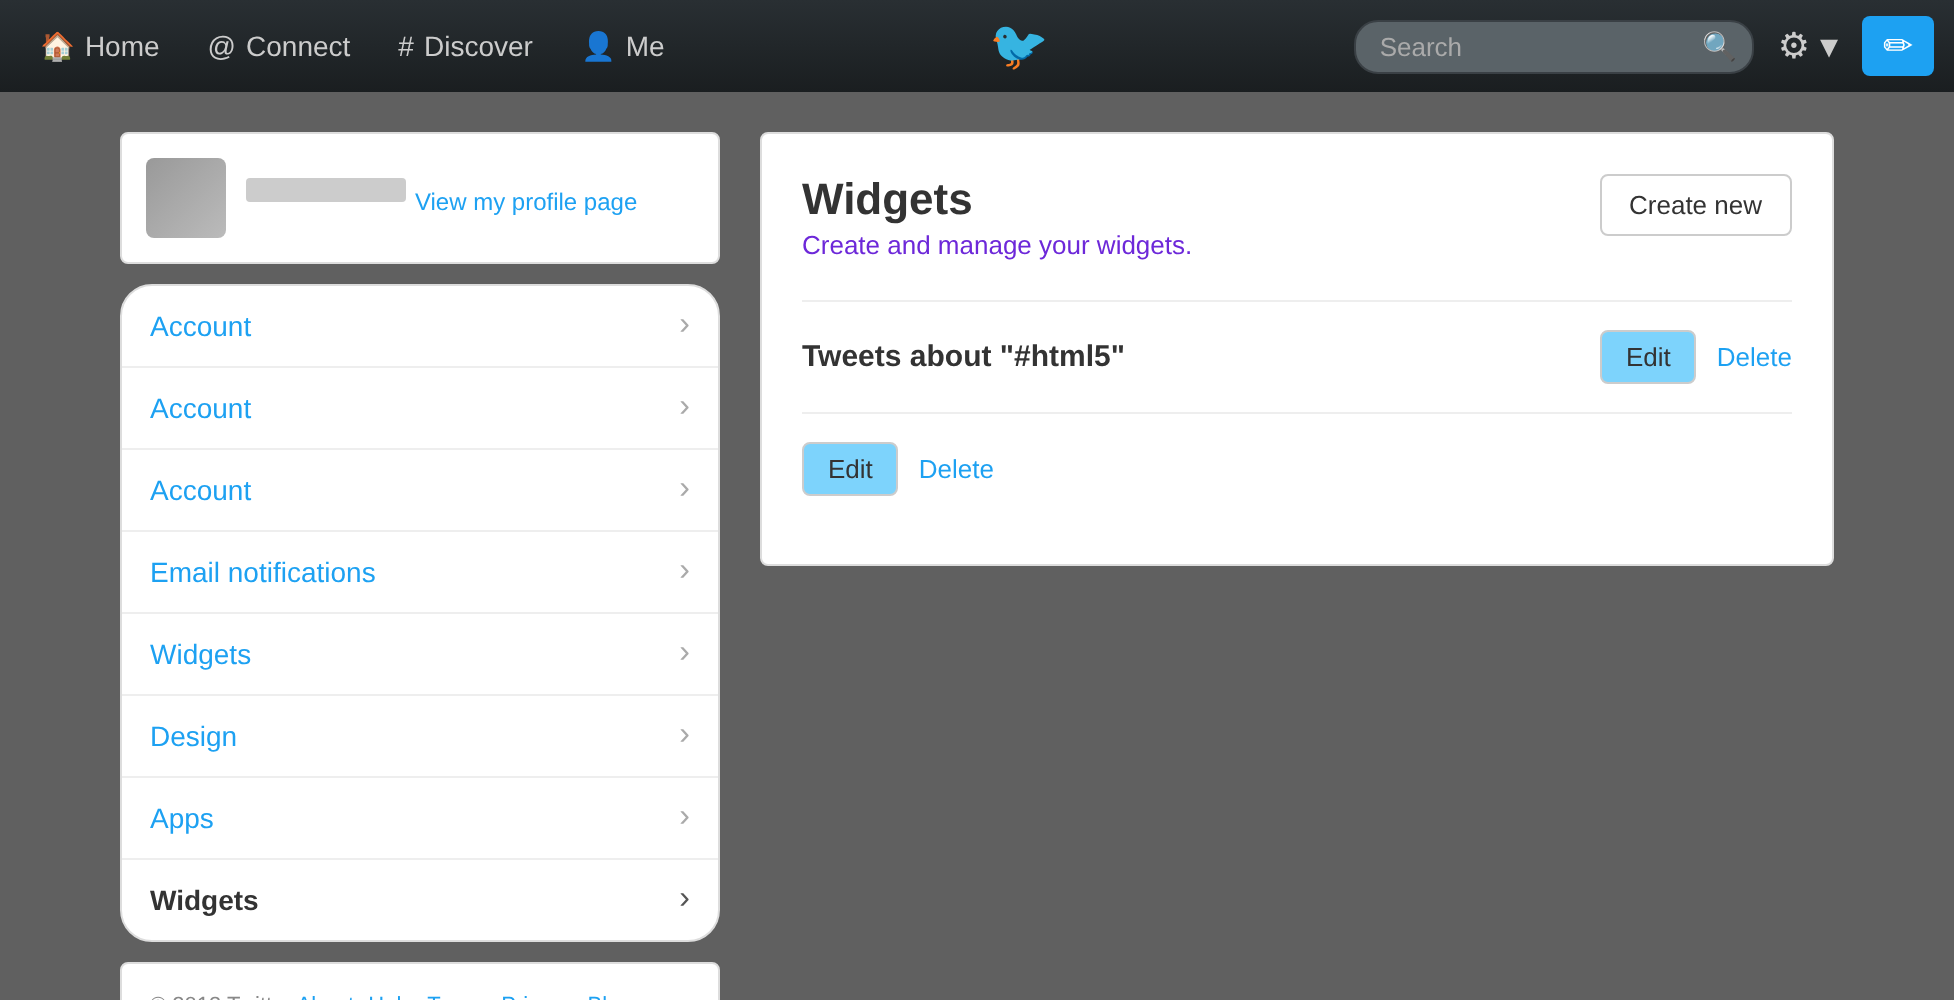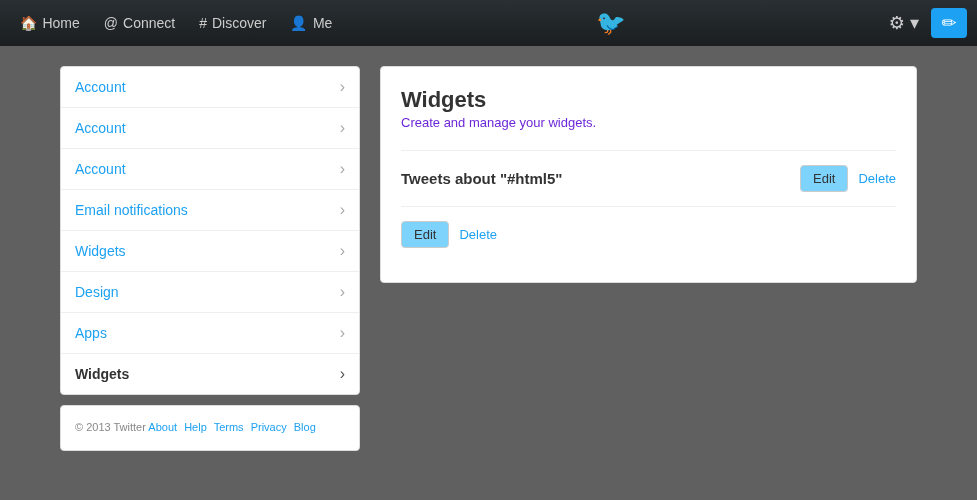--- a/index.html
+++ b/index.html
@@ -143,21 +143,21 @@
     }
     .profile-info .view-link {
       font-size: 12px;
       color: #1da1f2;
       text-decoration: none;
     }
 
     .sidebar-nav {
       background: white;
       border: 1px solid #ddd;
-      border-radius: 4px;
+      border-radius: 16px;
     }
     .sidebar-item {
       display: flex;
       align-items: center;
       justify-content: space-between;
       padding: 11px 14px;
       border-bottom: 1px solid #eee;
       cursor: pointer;
       text-decoration: none;
     }
@@ -288,31 +288,44 @@
   </a>
   <a class="nav-item">
     <span class="nav-icon">👤</span>
     <span>Me</span>
   </a>
 
   <div class="nav-center">
     <span class="twitter-bird">🐦</span>
   </div>
 
+  <div class="search-wrap">
+    <input class="search-input" type="text" placeholder="Search" style="">
+    <button class="search-btn">🔍</button>
+  </div>
 
   <div class="nav-right">
     <button class="gear-btn">⚙ ▾</button>
     <button class="compose-btn">✏</button>
   </div>
 </nav>
 
 <div class="main-content">
 
   <aside class="sidebar">
 
+    <div class="profile-card">
+      <div class="avatar-placeholder">
+        <div class="avatar-inner"></div>
+      </div>
+      <div class="profile-info">
+        <div class="name"></div>
+        <a class="view-link">View my profile page</a>
+      </div>
+    </div>
 
     <nav class="sidebar-nav">
       <a class="sidebar-item">
         <span class="item-label">Account</span>
         <span class="chevron">›</span>
       </a>
       <a class="sidebar-item">
         <span class="item-label">Account</span>
         <span class="chevron">›</span>
       </a>
@@ -359,20 +372,21 @@
       
     </div>
   </aside>
 
   <section class="widgets-panel">
     <div class="widgets-header">
       <div>
         <div class="widgets-title">Widgets</div>
         <div class="widgets-subtitle">Create and manage your widgets.</div>
       </div>
+      <button class="create-new-btn">Create new</button>
     </div>
 
     <div class="widget-row">
       <span class="widget-name">Tweets about "#html5"</span>
       <div class="widget-actions">
         <button class="edit-btn">Edit</button>
         <a class="delete-link">Delete</a>
       </div>
     </div>
 

